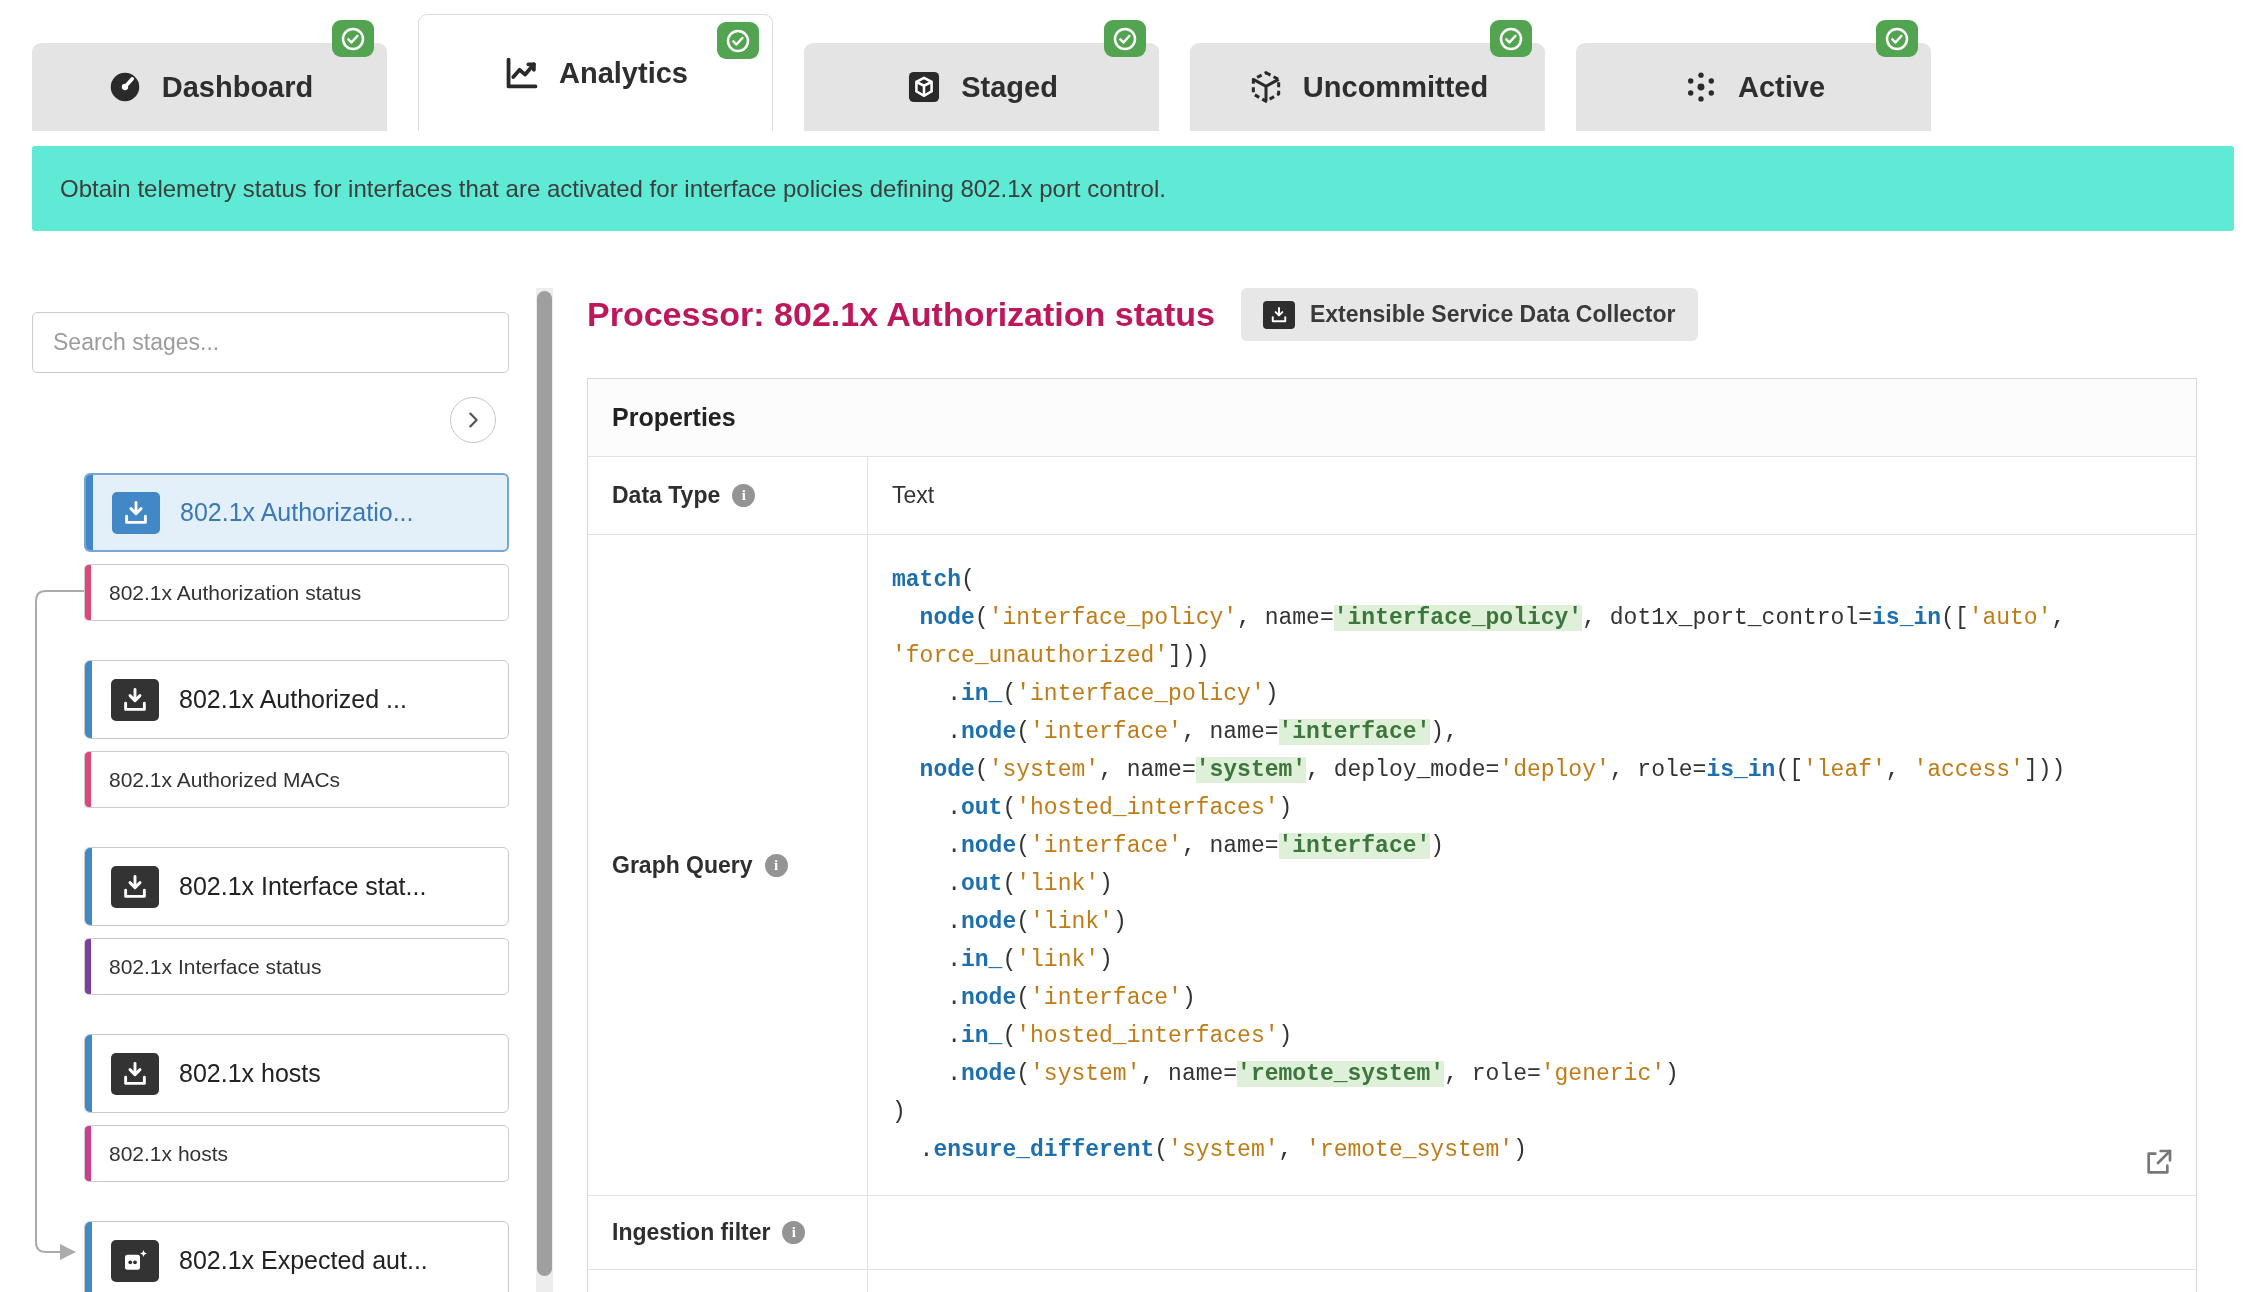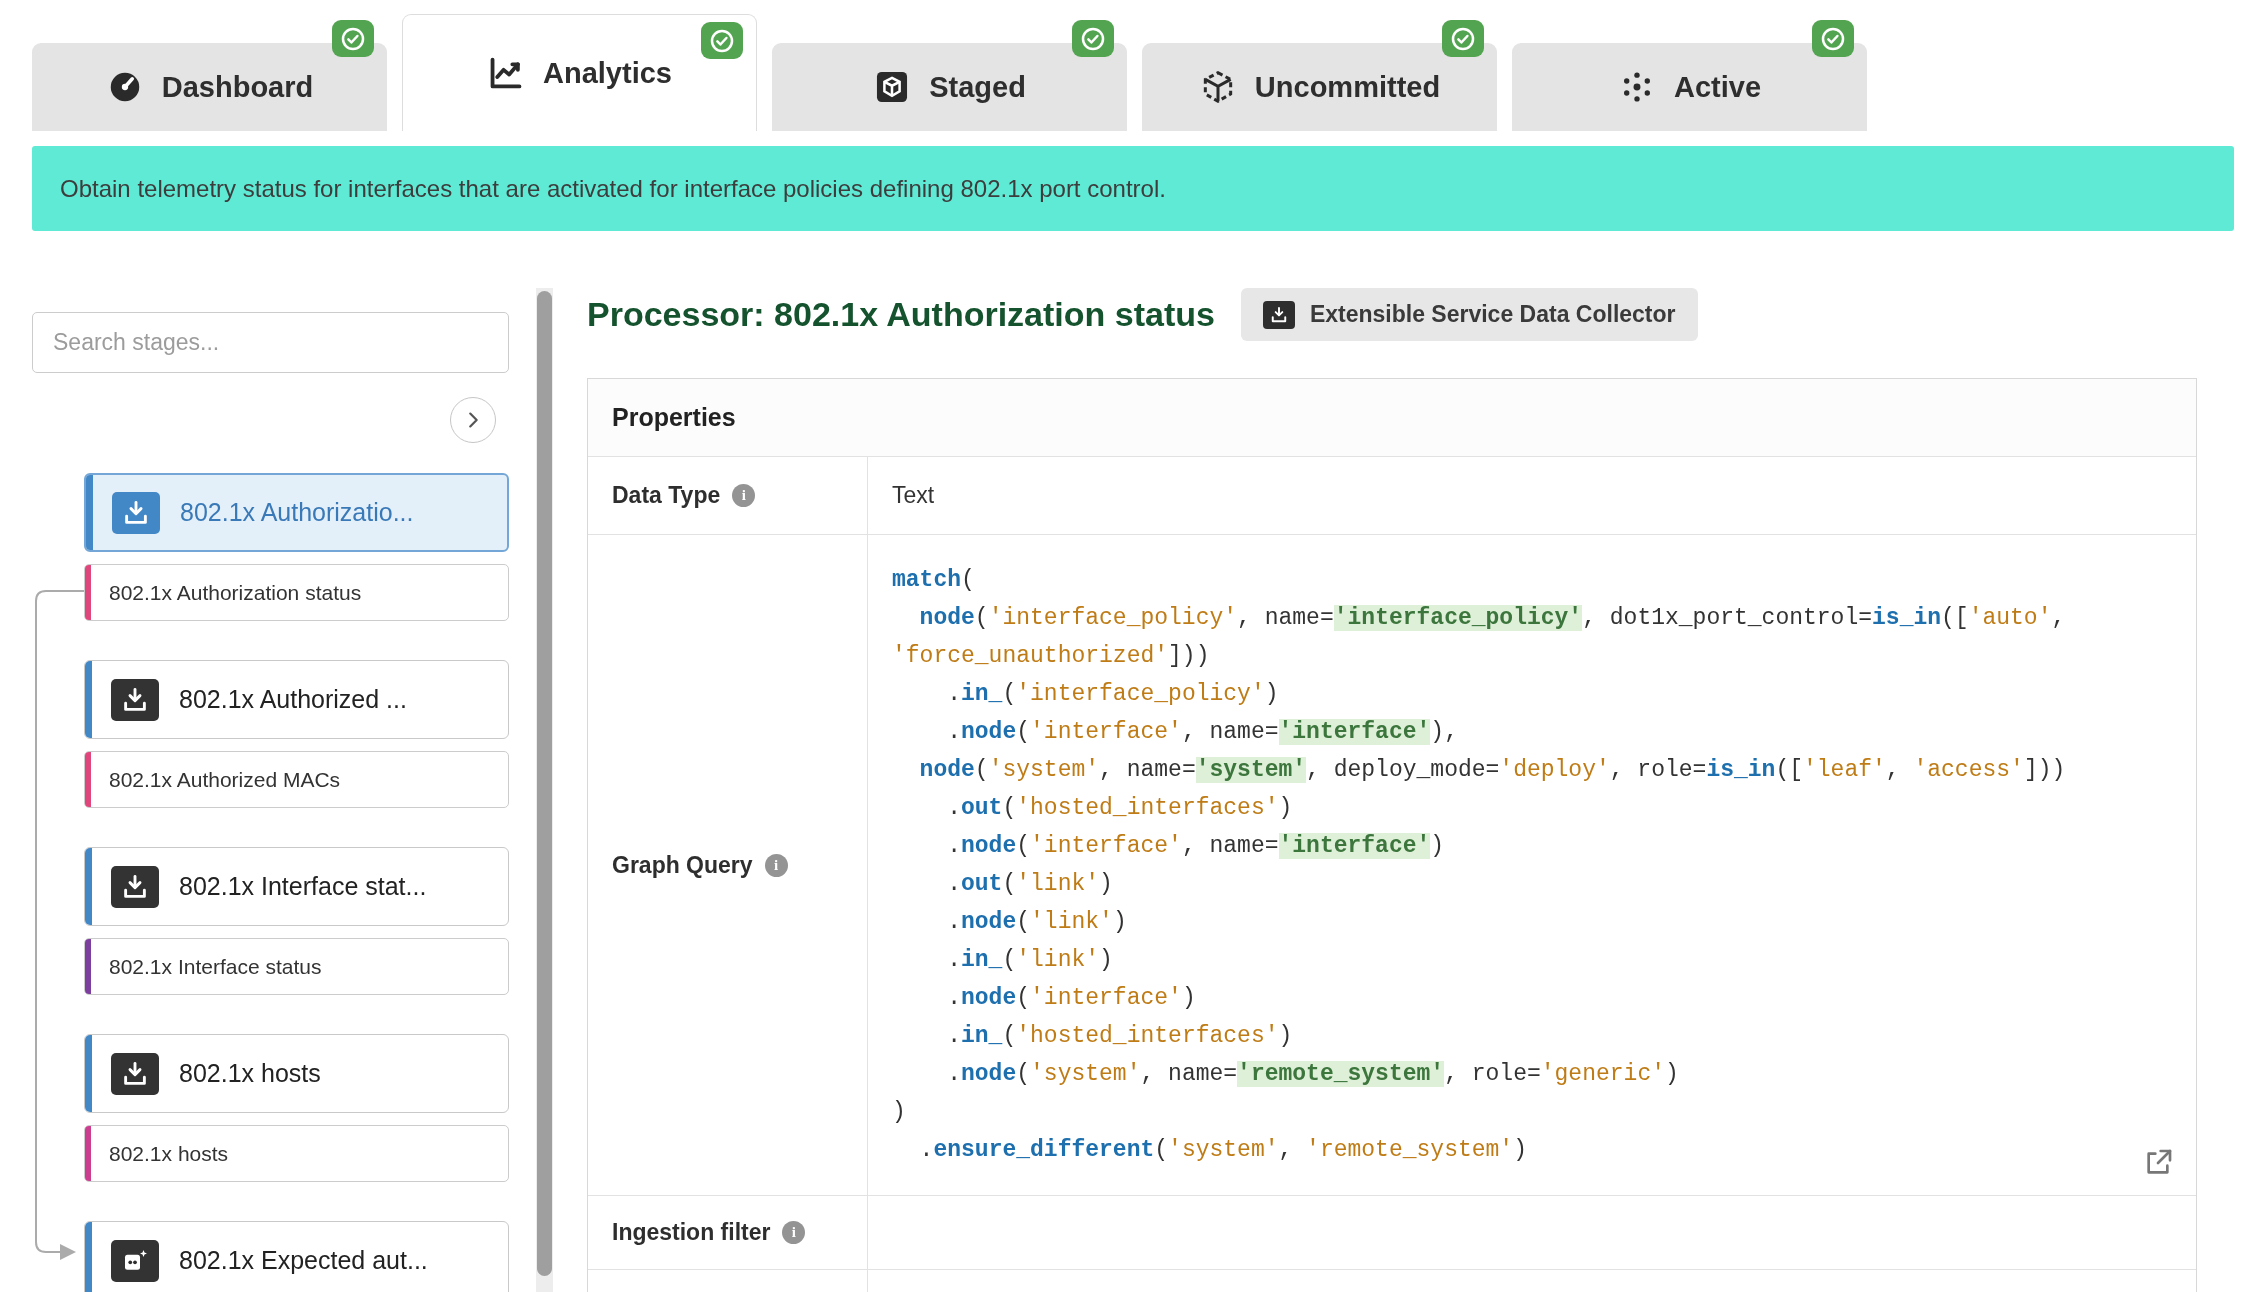--- a/index.html
+++ b/index.html
@@ -1,21 +1,21 @@
 <!DOCTYPE html>
 <html style="--badge-green: #53a451; --sel-bg: #e3eff9; --sel-border: #74a7d8; --proc-accent: #4288c7; --code-kw: #1d6fae; --code-str: #bf7c16; --code-hl: #3c763d; --code-hlbg: #dff0d8;"><head>
 <meta charset="utf-8">
 <style>
   *{box-sizing:border-box;margin:0;padding:0}
   html,body{background:#fff}
   body{font-family:"Liberation Sans",sans-serif}
   #app{position:relative;width:2266px;height:1292px;overflow:hidden;background:#fff}
 
   
-  .tabbar{position:absolute;left:32px;top:0;display:flex;gap:15px;align-items:flex-end;z-index:3}
+  .tabbar{position:absolute;left:32px;top:0;display:flex;gap:31px;align-items:flex-end;z-index:3}
   .tab{position:relative;width:355px;height:88px;margin-top:43px;background:#e4e4e4;
        border-radius:9px 9px 0 0;display:flex;align-items:center;justify-content:center;gap:18px;
        font-size:29px;font-weight:700;color:#2e2e2e;cursor:pointer}
   .tab.active{margin-top:14px;height:117px;background:#fff;border:1px solid #ddd;border-bottom:none;z-index:2}
   .tab-icon svg{width:38px;height:38px;display:block}
   .badge{position:absolute;right:13px;top:-23px;width:42px;height:37px;background:var(--badge-green,#53a451);
          border-radius:9px;display:flex;align-items:center;justify-content:center}
   .tab.active .badge{top:7px}
   .badge svg{width:30px;height:30px;display:block}
 
@@ -47,21 +47,21 @@
          display:flex;align-items:center;padding-left:24px;font-size:21px;color:#333;cursor:pointer;overflow:hidden}
   .connector{position:absolute;left:0;top:0;pointer-events:none;z-index:0}
 
   
   .scrollbar{position:absolute;left:536px;top:288px;width:17px;height:1004px;background:#ededed}
   .scroll-thumb{position:absolute;left:1px;right:1px;top:3px;height:985px;background:#9f9f9f;border-radius:8px}
 
   
   .main{position:absolute;left:587px;top:288px;width:1610px}
   .title-row{display:flex;align-items:center;gap:26px;height:53px}
-  .page-title{font-size:34px;font-weight:700;color:#14532d;white-space:nowrap}
+  .page-title{font-size:34px;font-weight:700;color:#be185d;white-space:nowrap}
   .collector{height:53px;background:#e7e7e7;border-radius:6px;display:flex;align-items:center;gap:15px;padding:0 22px}
   .collector-icon{width:32px;height:28px;border-radius:4px;background:#2e2e2e;display:flex;align-items:center;justify-content:center}
   .collector-icon svg{width:20px;height:20px;display:block}
   .collector-label{font-size:23px;font-weight:700;color:#3a3a3a;white-space:nowrap}
 
   .panel{margin-top:37px;border:1px solid #d8d8d8;background:#fff}
   .panel-header{height:78px;display:flex;align-items:center;padding-left:24px;font-size:25px;font-weight:700;
                 color:#222;border-bottom:1px solid #e2e2e2;background:#fcfcfc}
   .prow{display:flex;border-bottom:1px solid #e2e2e2}
   .label-cell{width:280px;flex:none;border-right:1px solid #e2e2e2;display:flex;align-items:center;gap:12px;

